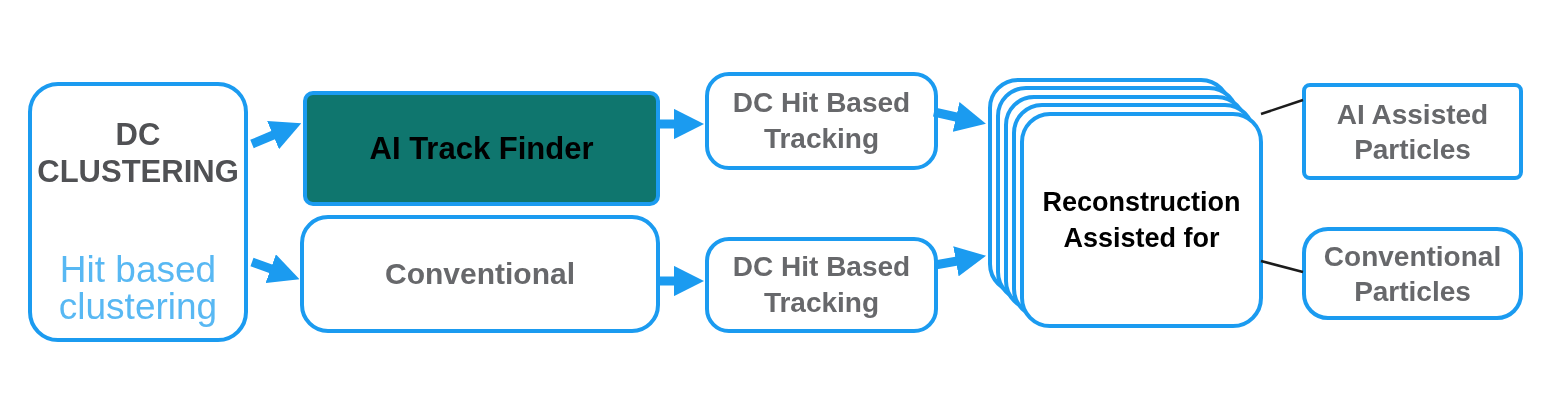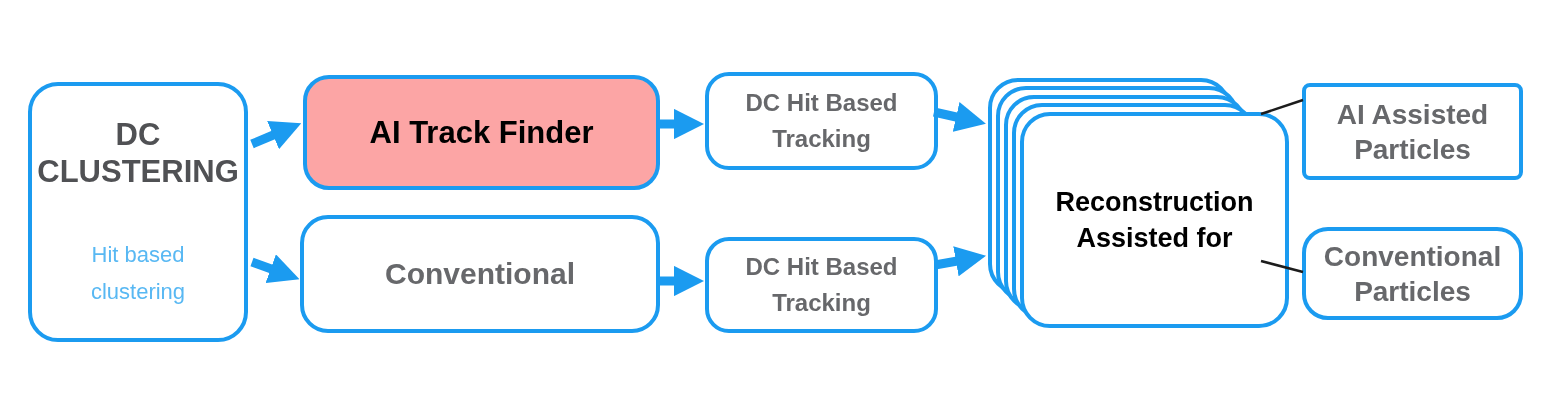--- a/index.html
+++ b/index.html
@@ -18,45 +18,45 @@
     background:#ffffff;
     display:flex;
     flex-direction:column;
     align-items:center;
     justify-content:center;
     text-align:center;
   }
   
   #dc-clustering { left:28px; top:82px; width:220px; height:260px; border-radius:30px; justify-content:flex-start; padding-top:30px; }
   #dc-clustering .title { font-size:31px; font-weight:bold; color:#505154; line-height:37px; }
-  #dc-clustering .subtitle { margin-top:46px; font-size:22px; font-weight:400; color:#58b8f3; line-height:37px; }
+  #dc-clustering .subtitle { margin-top:61px; font-size:37px; font-weight:400; color:#58b8f3; line-height:37px; }
 
-  #ai-track-finder { left:303px; top:75px; width:357px; height:115px; border-radius:26px; background:#fca5a5; }
+  #ai-track-finder { left:303px; top:91px; width:357px; height:115px; border-radius:10px; background:#0f766e; }
   #ai-track-finder .label { font-size:31px; font-weight:bold; color:#000000; }
 
   #conventional-track-finder { left:300px; top:215px; width:360px; height:118px; border-radius:28px; }
   #conventional-track-finder .label { font-size:30px; font-weight:bold; color:#67686b; line-height:38px; }
 
   #dc-hit-tracking-top { left:705px; top:72px; width:233px; height:98px; border-radius:24px; }
   #dc-hit-tracking-bottom { left:705px; top:237px; width:233px; height:96px; border-radius:24px; }
-  .dc-hit-label { font-size:24px; font-weight:bold; color:#67686b; line-height:36px; }
+  .dc-hit-label { font-size:28px; font-weight:bold; color:#67686b; line-height:36px; }
 
   .stack-card {
     position:absolute;
     box-sizing:border-box;
     width:243px; height:216px;
     border:4px solid #1b9bf0;
     border-radius:30px;
     background:#ffffff;
   }
   #stack-card-1 { left:988px;  top:78px;  z-index:1; }
   #stack-card-2 { left:996px;  top:86px;  z-index:2; }
   #stack-card-3 { left:1004px; top:95px;  z-index:3; }
   #stack-card-4 { left:1012px; top:103px; z-index:4; }
-  #reconstruction-services { left:1020px; top:112px; width:269px; height:216px; border-radius:30px; z-index:5; }
+  #reconstruction-services { left:1020px; top:112px; width:243px; height:216px; border-radius:30px; z-index:5; }
   #reconstruction-services .label { font-size:27px; font-weight:bold; color:#000000; line-height:36px; }
 
   #ai-assisted-particles { left:1302px; top:83px; width:221px; height:97px; border-radius:8px; }
   #conventional-particles { left:1302px; top:227px; width:221px; height:93px; border-radius:26px; }
   .particles-label { font-size:28px; font-weight:bold; color:#67686b; line-height:35px; }
 
   .connector-layer {
     position:absolute;
     left:0; top:0;
     width:1545px; height:416px;

